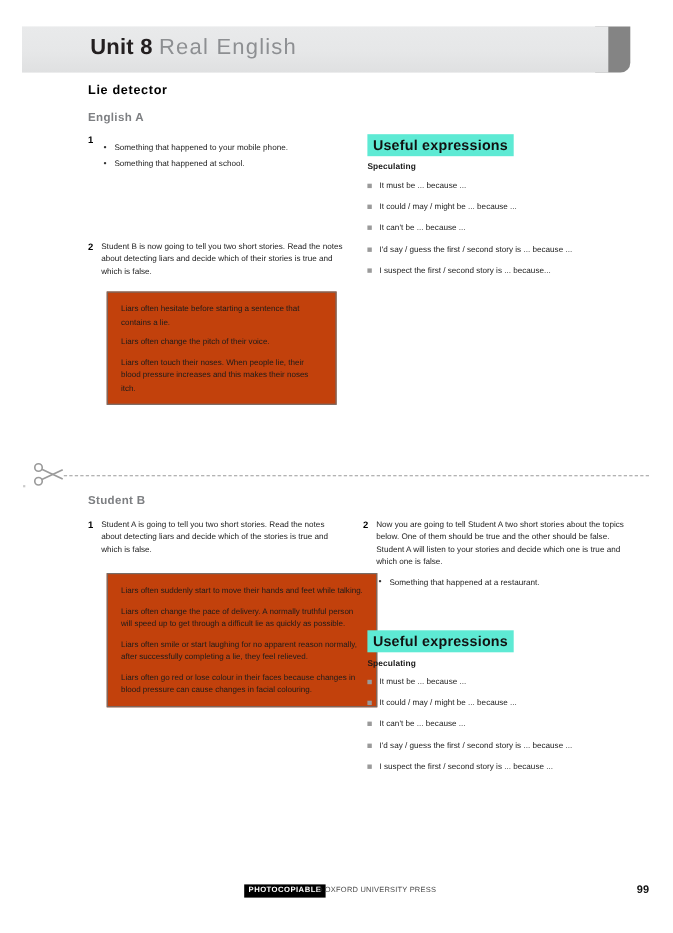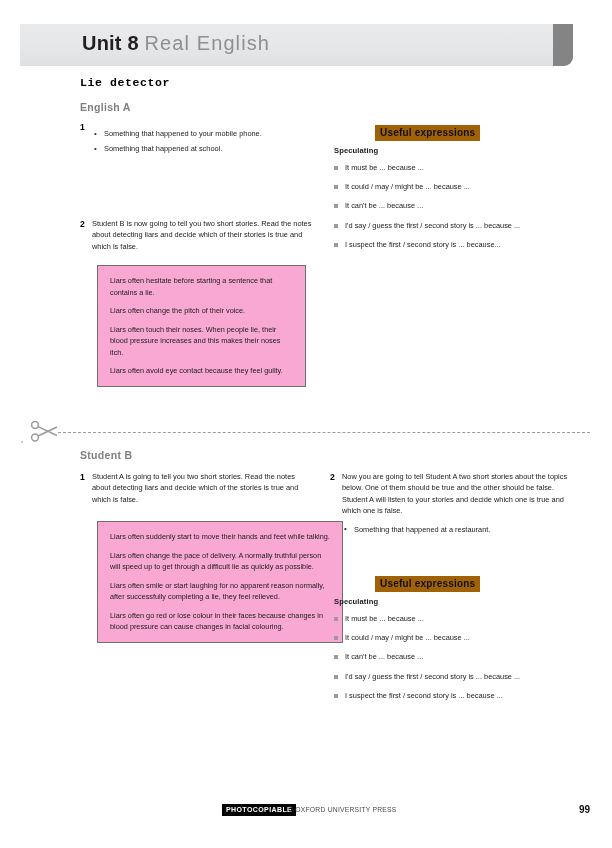--- a/index.html
+++ b/index.html
@@ -70,21 +70,20 @@
 
   
   .lie-detector {
     position: absolute;
     left: 80px;
     top: 76px;
     font-size: 11.5px;
     font-weight: bold;
     letter-spacing: 0.6px;
     color: #000000;
-    font-family: Liberation Mono, monospace;
   }
   .student-label {
     position: absolute;
     font-size: 10.5px;
     font-weight: bold;
     color: #7d7f82;
     letter-spacing: 0.3px;
   }
   .student-a-label { left: 80px; top: 101px; }
   .student-b-label { left: 80px; top: 449px; }
@@ -129,45 +128,44 @@
     left: 2px;
     top: -0.5px;
     font-size: 8px;
     color: #333;
   }
 
   
   .notes-box {
     position: absolute;
     border: 1px solid #6f6f6f;
-    background: #f9a8d4;
+    background: #c2410c;
     box-sizing: border-box;
     padding: 9px 12px 9px 12px;
   }
   .notes-box p {
     margin: 0 0 7px 0;
     font-size: 7.3px;
     line-height: 1.58;
     color: #1b1b1b;
   }
   .notes-box p:last-child { margin-bottom: 0; }
 
   
   .useful {
     position: absolute;
   }
   .useful-title {
     display: inline-block;
-    background: #a16207;
+    background: #5eead4;
     color: #111;
-    font-size: 10px;
+    font-size: 13px;
     font-weight: bold;
     letter-spacing: 0.2px;
     padding: 2px 5px 2.5px 5px;
-    margin-left: 41px;
   }
   .useful-sub {
     font-size: 7.6px;
     font-weight: bold;
     color: #1a1a1a;
     margin-top: 5px;
     letter-spacing: 0.1px;
   }
   .expr-list {
     margin: 8px 0 0 0;
@@ -287,21 +285,20 @@
     <span class="task-num">2</span>
     <div class="task-body">
       <p>Student B is now going to tell you two short stories. Read the notes about detecting liars and decide which of their stories is true and which is false.</p>
     </div>
   </div>
 
   <div class="notes-box" style="left:97px; top:265px; width:209px;">
     <p>Liars often hesitate before starting a sentence that contains a lie.</p>
     <p>Liars often change the pitch of their voice.</p>
     <p>Liars often touch their noses. When people lie, their blood pressure increases and this makes their noses itch.</p>
-    <p>Liars often avoid eye contact because they feel guilty.</p>
   </div>
 
   <div class="useful" style="left:334px; top:122px; width:240px;">
     <div class="useful-title">Useful expressions</div>
     <div class="useful-sub">Speculating</div>
     <ul class="expr-list">
       <li>It must be ... because ...</li>
       <li>It could / may / might be ... because ...</li>
       <li>It can't be ... because ...</li>
       <li>I'd say / guess the first / second story is ... because ...</li>

